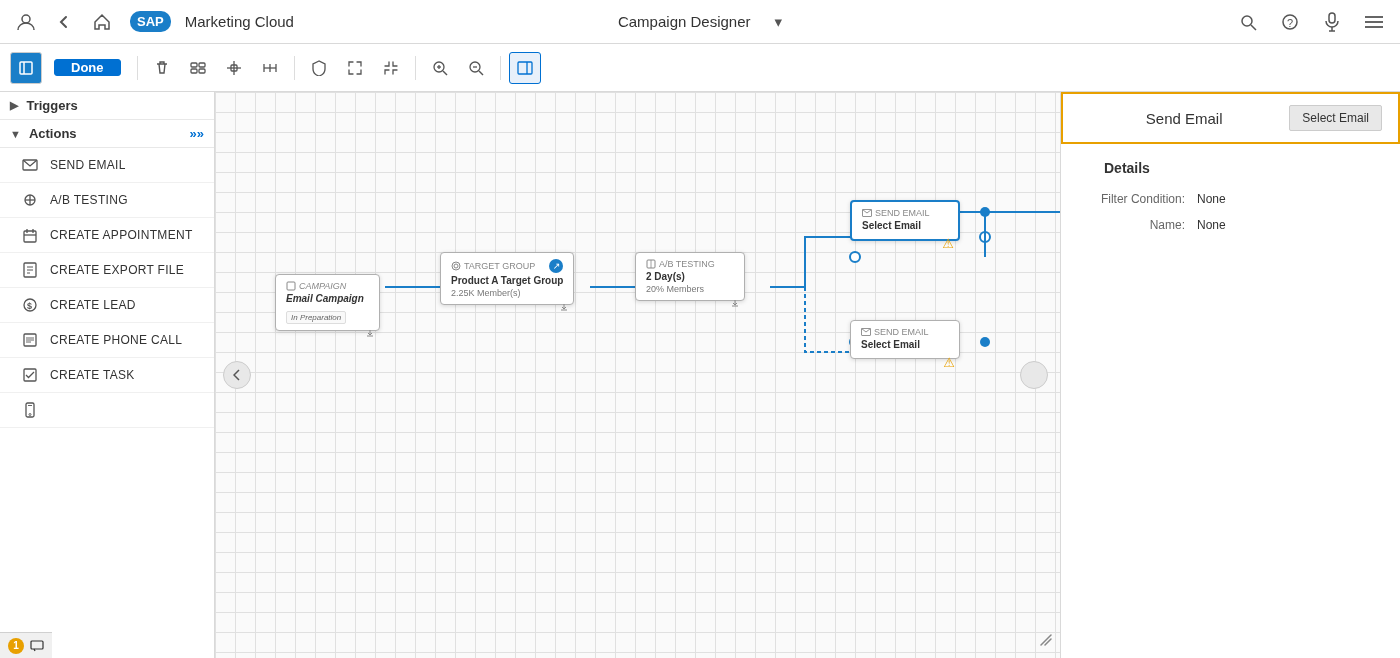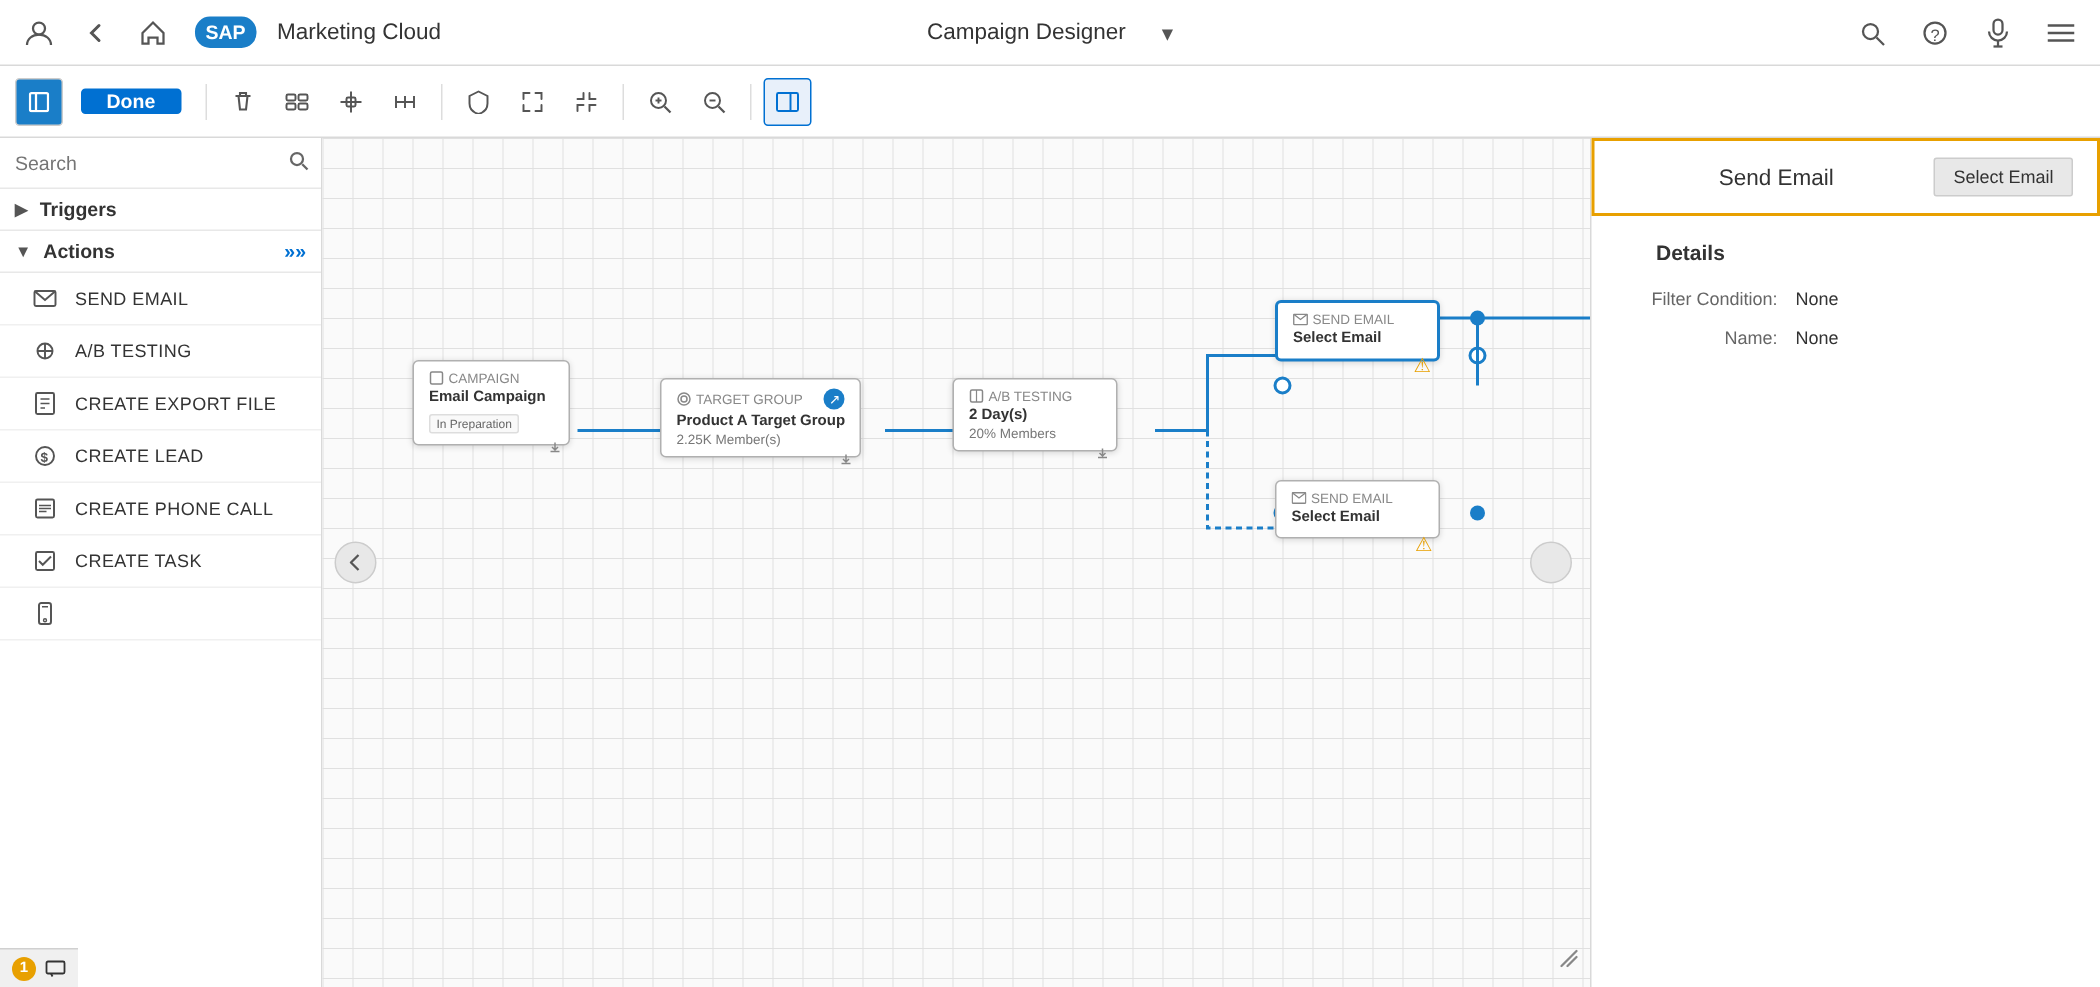--- a/index.html
+++ b/index.html
@@ -441,29 +441,20 @@
       <rect x="1" y="1" width="14" height="12" rx="1" stroke="#0070d2" stroke-width="1.3"></rect>
       <line x1="10" y1="1" x2="10" y2="13" stroke="#0070d2" stroke-width="1.3"></line>
     </svg>
   </button>
 </div>
 
 <div class="main-layout">
 
   <div class="sidebar">
 
-    <div class="sidebar-search">
-      <input type="text" style="font-size: 13px;" placeholder="Search">
-      <div class="search-icon-btn">
-        <svg width="14" height="14" viewBox="0 0 14 14" fill="none">
-          <circle cx="6" cy="6" r="4" stroke="#666" stroke-width="1.5"></circle>
-          <line x1="9.5" y1="9.5" x2="13" y2="13" stroke="#666" stroke-width="1.5"></line>
-        </svg>
-      </div>
-    </div>
 
     <div class="sidebar-section-header">
       <span class="expand-icon">▶</span>
       <span>Triggers</span>
     </div>
 
     <div class="sidebar-section-header">
       <span class="expand-icon">▼</span>
       <span>Actions</span>
       <span class="section-arrows">»»</span>
@@ -480,20 +471,31 @@
     </div>
     <div class="sidebar-item">
       <div class="item-icon">
         <svg width="16" height="14" viewBox="0 0 16 14" fill="none">
           <circle cx="8" cy="7" r="5" stroke="#555" stroke-width="1.3"></circle>
           <line x1="8" y1="2" x2="8" y2="12" stroke="#555" stroke-width="1.3"></line>
           <line x1="3" y1="7" x2="13" y2="7" stroke="#555" stroke-width="1.3"></line>
         </svg>
       </div>
       <span class="item-label">A/B TESTING</span>
+    </div>
+    <div class="sidebar-item">
+      <div class="item-icon">
+        <svg width="14" height="15" viewBox="0 0 14 15" fill="none">
+          <rect x="1" y="3" width="12" height="11" rx="1" stroke="#555" stroke-width="1.3"></rect>
+          <line x1="4" y1="1" x2="4" y2="5" stroke="#555" stroke-width="1.3"></line>
+          <line x1="10" y1="1" x2="10" y2="5" stroke="#555" stroke-width="1.3"></line>
+          <line x1="1" y1="7" x2="13" y2="7" stroke="#555" stroke-width="1.3"></line>
+        </svg>
+      </div>
+      <span class="item-label">CREATE APPOINTMENT</span>
     </div>
     <div class="sidebar-item">
       <div class="item-icon">
         <svg width="14" height="16" viewBox="0 0 14 16" fill="none">
           <rect x="1" y="1" width="12" height="14" rx="1" stroke="#555" stroke-width="1.3"></rect>
           <line x1="4" y1="5" x2="10" y2="5" stroke="#555" stroke-width="1"></line>
           <line x1="4" y1="8" x2="10" y2="8" stroke="#555" stroke-width="1"></line>
           <line x1="4" y1="11" x2="7" y2="11" stroke="#555" stroke-width="1"></line>
         </svg>
       </div>
@@ -565,21 +567,21 @@
       <circle cx="895" cy="165" r="5" fill="#1a7ec8"></circle>
 
       <line x1="640" y1="120" x2="895" y2="120" stroke="#1a7ec8" stroke-width="2"></line>
       <line x1="770" y1="120" x2="770" y2="165" stroke="#1a7ec8" stroke-width="2"></line>
       <line x1="895" y1="120" x2="895" y2="165" stroke="#1a7ec8" stroke-width="2"></line>
 
       <circle cx="640" cy="250" r="5" fill="white" stroke="#1a7ec8" stroke-width="2"></circle>
       <circle cx="770" cy="250" r="5" fill="#1a7ec8"></circle>
     </svg>
 
-    <div class="node-box" style="left:60px;top:148px;min-width:105px;">
+    <div class="node-box" style="left:60px;top:182px;min-width:105px;font-style:italic;">
       <div class="node-label">
         <svg width="10" height="10" viewBox="0 0 10 10" fill="none">
             <rect x="1" y="1" width="8" height="8" rx="1" stroke="#888" stroke-width="1"></rect>
           </svg>
         <span>CAMPAIGN</span>
       </div>
       <div class="node-name">Email Campaign</div>
       <div class="node-badge-bottom">In Preparation</div>
       <div class="export-icon">
         <svg width="10" height="10" viewBox="0 0 10 10" fill="none">

